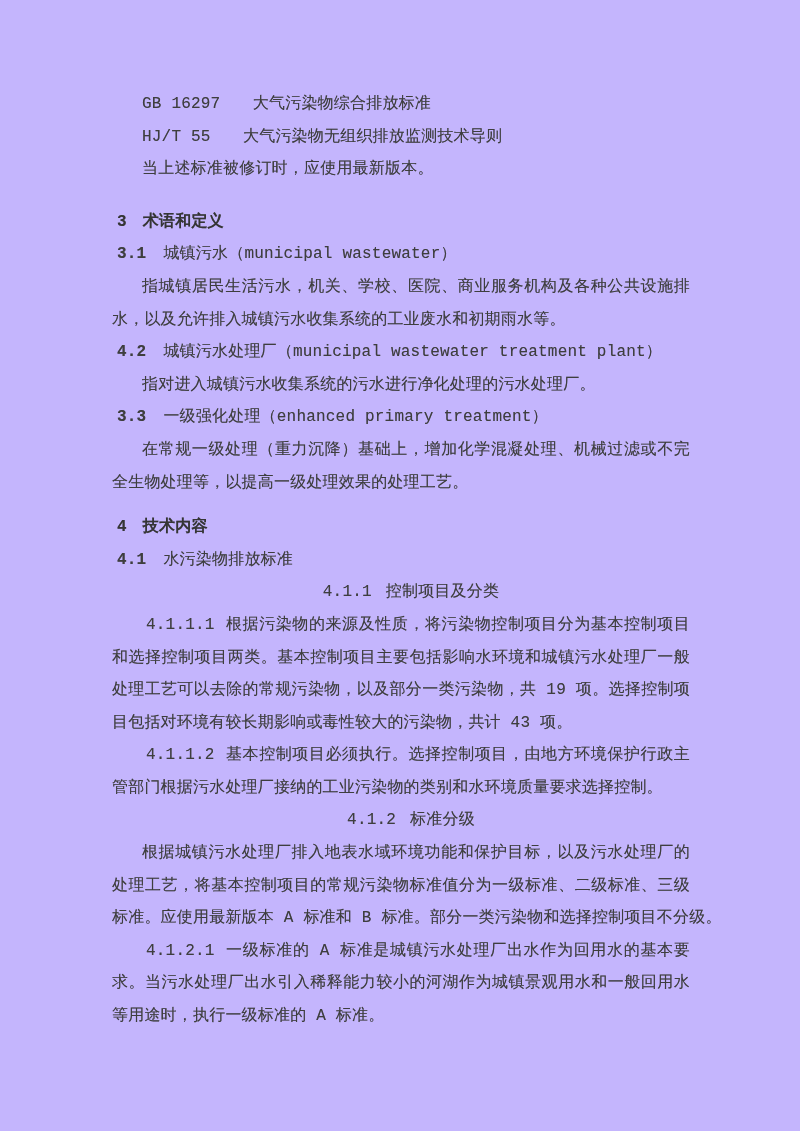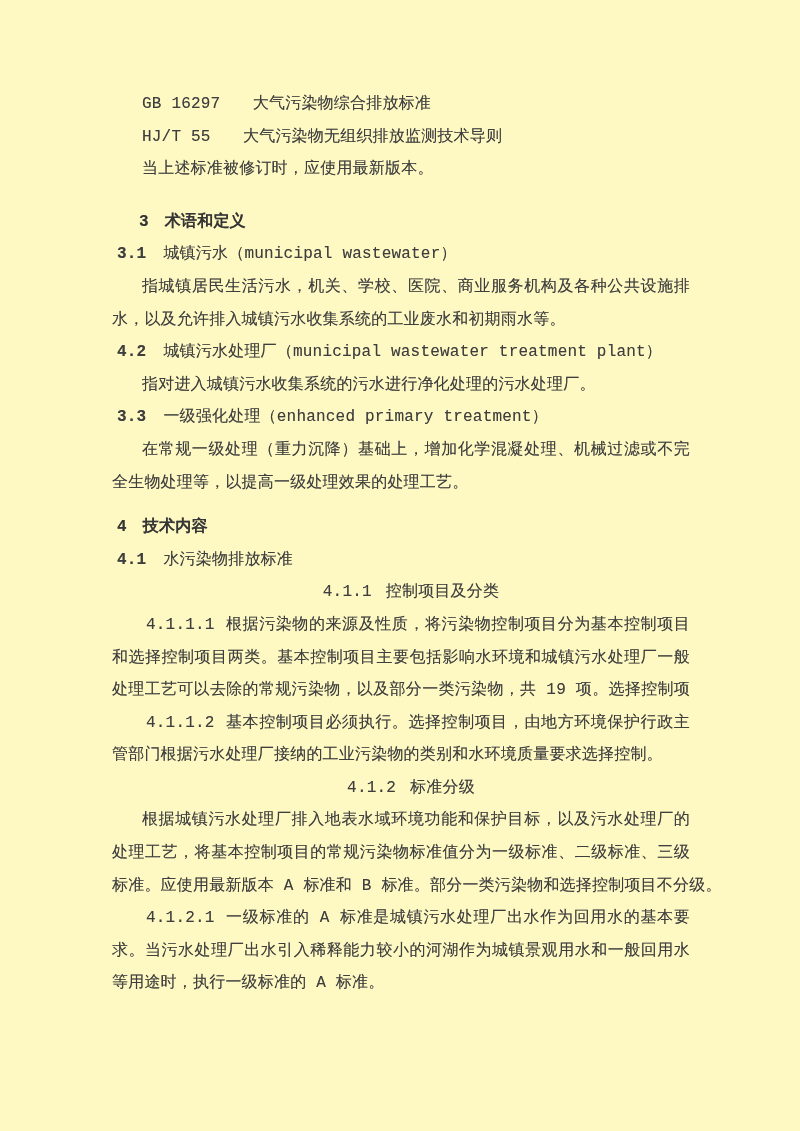--- a/index.html
+++ b/index.html
@@ -1,20 +1,20 @@
 <!DOCTYPE html>
 <html><head>
 <meta charset="utf-8">
 <style>
   html,body{margin:0;padding:0;background:#ffffff;}
   .page{
     position:relative;
     width:800px;
     height:1131px;
-    background:#fef9c3;
+    background:#c4b5fd;
     overflow:hidden;
     font-family:"Liberation Mono","DejaVu Sans Mono","Liberation Serif","DejaVu Serif",serif;
     color:#3e3e3e;
   }
   .content{
     position:absolute;
     left:112px;
     top:88px;
     width:578px;
   }
@@ -37,21 +37,21 @@
   .pf{padding-left:30px;}   
   .pc{padding-left:0;}      
   .cl{padding-left:34px;}   
   .h1{padding-left:5px;}
   .h2{padding-left:5px;}
   .h3{padding-left:20px;text-align:center;}
   
   .h1{font-weight:bold;color:#353535;}
   .h2 .num{font-weight:bold;}
   
-  .gap-lg{margin-top:20px;margin-left:22px;}
+  .gap-lg{margin-top:20px;}
   .gap-md{margin-top:12px;}
   
   .num{margin-right:16px;}
   .h2 .num{margin-right:17px;}
   .h3 .num{margin-right:14px;}
   .cl .num{margin-right:11px;}
 </style>
 </head>
 <body>
 
@@ -77,20 +77,21 @@
 
     <div class="ln h1 gap-md"><span class="num">4</span><span>技术内容</span></div>
 
     <div class="ln h2"><span class="num">4.1</span><span>水污染物排放标准</span></div>
 
     <div class="ln h3"><span class="num">4.1.1</span><span>控制项目及分类</span></div>
 
     <div class="ln cl fill"><span class="num">4.1.1.1</span><span>根据污染物的来源及性质，将污染物控制项目分为基本控制项目</span></div>
     <div class="ln pc fill">和选择控制项目两类。基本控制项目主要包括影响水环境和城镇污水处理厂一般</div>
     <div class="ln pc fill">处理工艺可以去除的常规污染物，以及部分一类污染物，共 19 项。选择控制项</div>
+    <div class="ln pc">目包括对环境有较长期影响或毒性较大的污染物，共计 43 项。</div>
 
     <div class="ln cl fill"><span class="num">4.1.1.2</span><span>基本控制项目必须执行。选择控制项目，由地方环境保护行政主</span></div>
     <div class="ln pc">管部门根据污水处理厂接纳的工业污染物的类别和水环境质量要求选择控制。</div>
 
     <div class="ln h3"><span class="num">4.1.2</span><span>标准分级</span></div>
 
     <div class="ln pf fill">根据城镇污水处理厂排入地表水域环境功能和保护目标，以及污水处理厂的</div>
     <div class="ln pc fill">处理工艺，将基本控制项目的常规污染物标准值分为一级标准、二级标准、三级</div>
     <div class="ln pc">标准。应使用最新版本 A 标准和 B 标准。部分一类污染物和选择控制项目不分级。</div>
 

